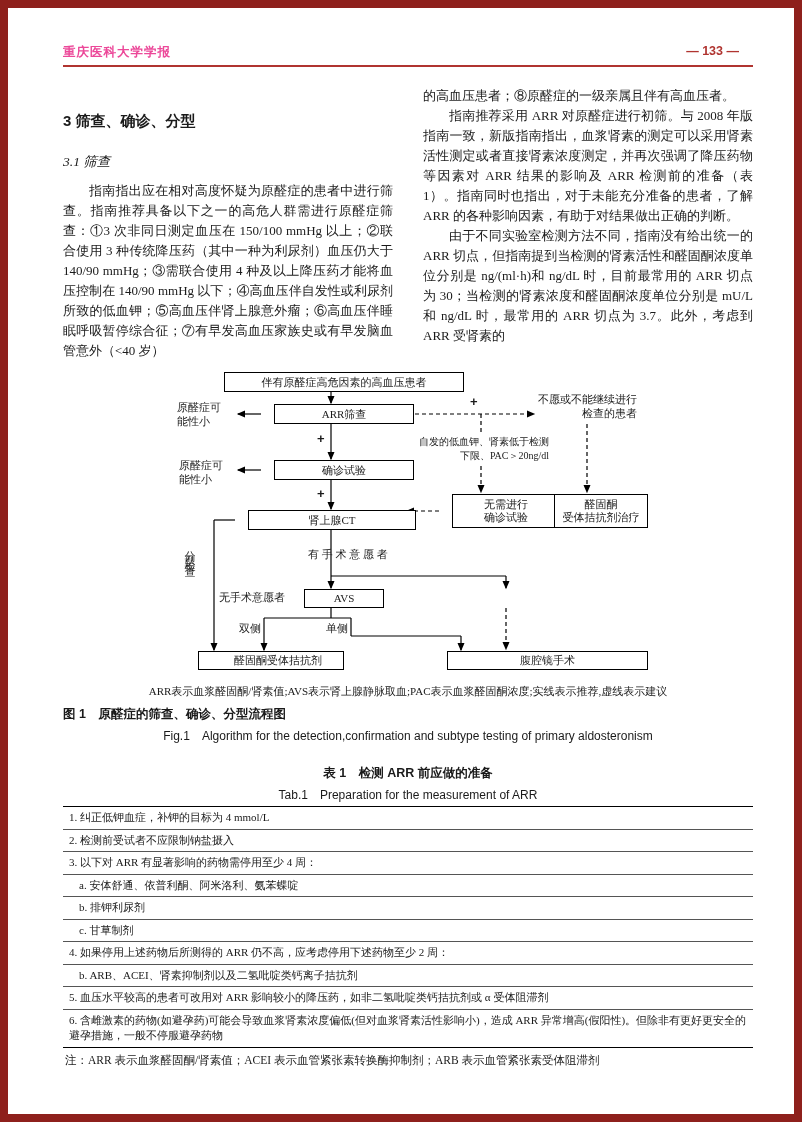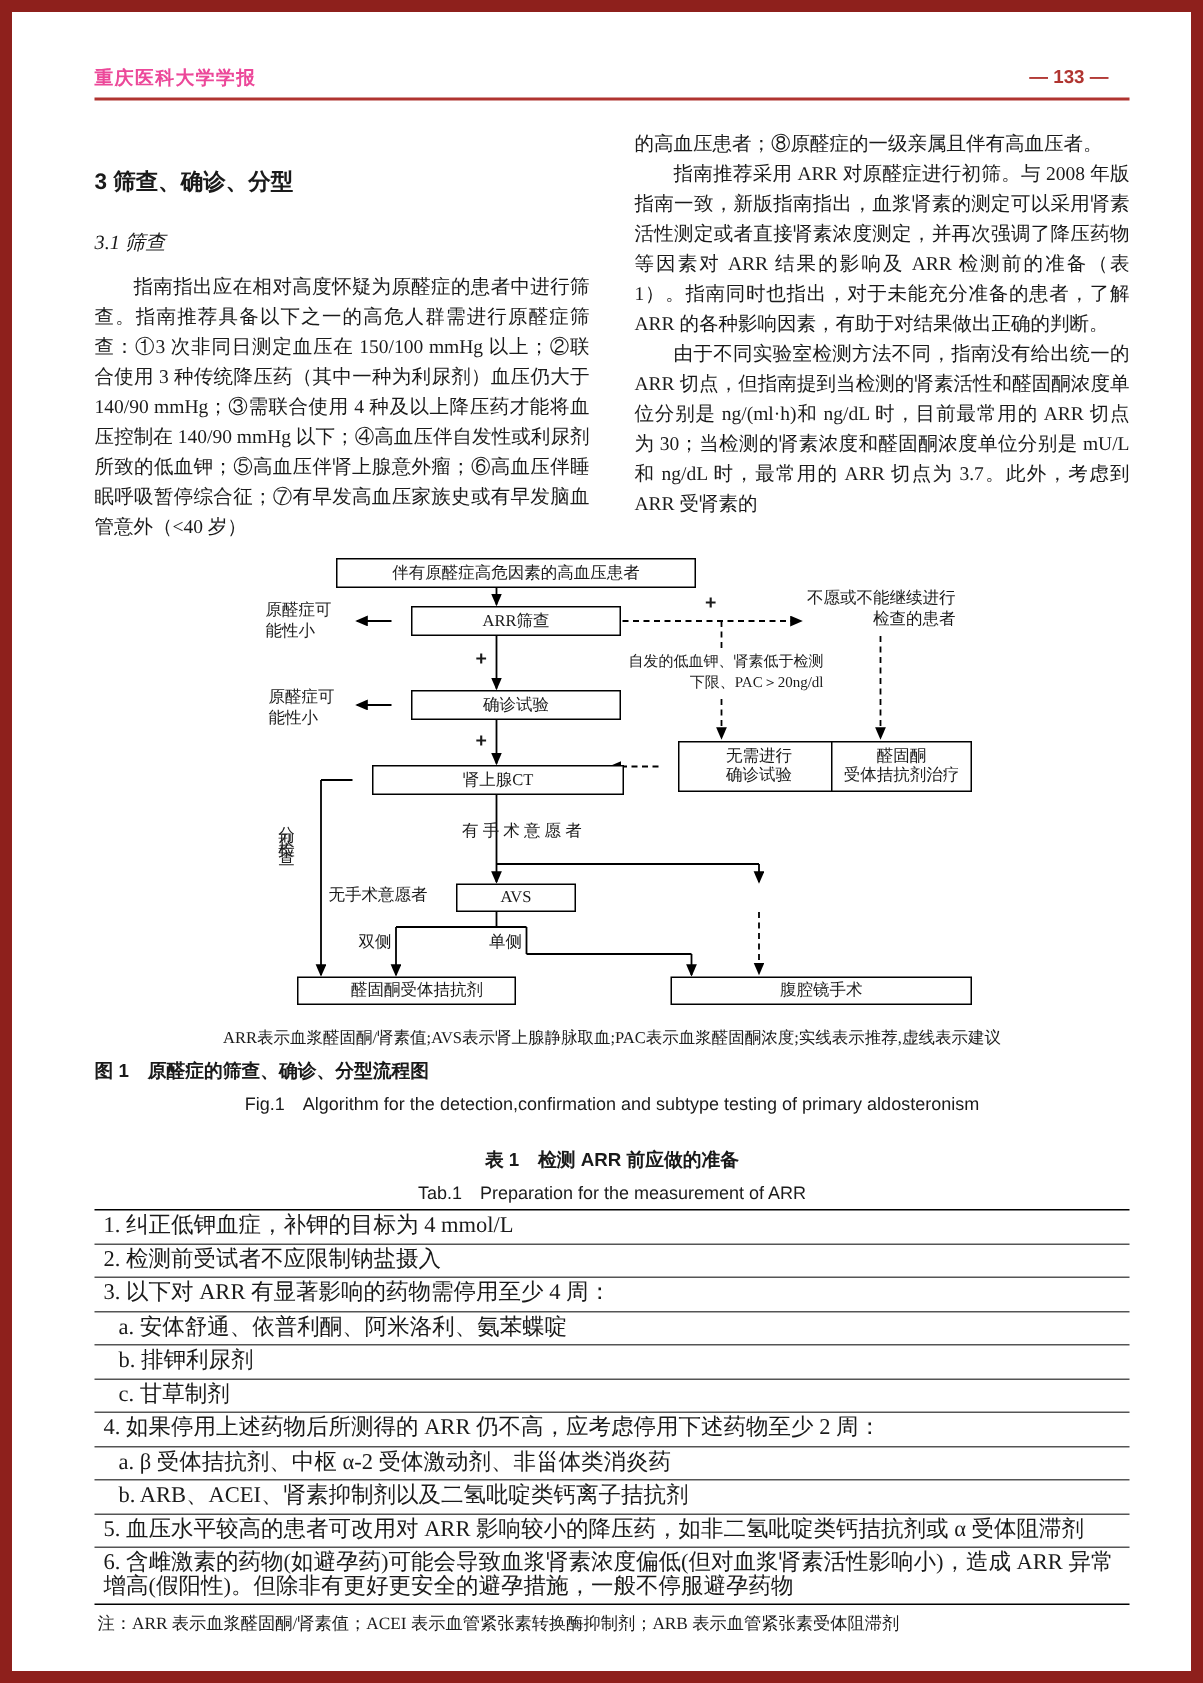--- a/index.html
+++ b/index.html
@@ -34,21 +34,21 @@
   .fplus { position:absolute; font-weight:bold; font-size:13px; z-index:3; font-family:"Liberation Sans","DejaVu Sans",sans-serif; }
   
   .legend { position:absolute; left:55px; top:676px; width:690px; text-align:center; font-size:11px;font-family:Liberation Serif, serif; }
   .cap-cn { position:absolute; left:55px; top:698px; width:690px; text-align:left; font-size:12.5px; font-weight:bold; font-family:"Liberation Sans","DejaVu Sans",sans-serif; }
   .cap-en { position:absolute; left:55px; top:720px; width:690px; text-align:center; font-size:12px; font-family:"Liberation Sans","DejaVu Sans",sans-serif; }
   .tcap-cn { position:absolute; left:55px; top:757px; width:690px; text-align:center; font-size:12.5px; font-weight:bold; font-family:"Liberation Sans","DejaVu Sans",sans-serif; }
   .tcap-en { position:absolute; left:55px; top:779px; width:690px; text-align:center; font-size:12px; font-family:"Liberation Sans","DejaVu Sans",sans-serif; }
   
   .tbl-wrap { position:absolute; left:55px; top:798px; width:690px; }
   .dtable { border-top:1.5px solid #000; border-bottom:1.5px solid #000; }
-  .trow { border-bottom:1px solid #555; padding:3px 6px; font-size:15px; line-height:15.5px; }
+  .trow { border-bottom:1px solid #555; padding:3px 6px; font-size:11px; line-height:15.5px; }
   .trow:last-child { border-bottom:none; }
   .trow.indent { padding-left:16px; }
   .tbl-note { margin-top:5px; font-size:11.5px; padding-left:2px; }
 </style>
 </head>
 <body>
 
 <div class="page">
 
   <div class="hdr-left">重庆医科大学学报</div>
@@ -139,21 +139,20 @@
 
   <div class="tbl-wrap">
     <div class="dtable">
       <div class="trow">1. 纠正低钾血症，补钾的目标为 4 mmol/L</div>
       <div class="trow">2. 检测前受试者不应限制钠盐摄入</div>
       <div class="trow">3. 以下对 ARR 有显著影响的药物需停用至少 4 周：</div>
       <div class="trow indent">a. 安体舒通、依普利酮、阿米洛利、氨苯蝶啶</div>
       <div class="trow indent">b. 排钾利尿剂</div>
       <div class="trow indent">c. 甘草制剂</div>
       <div class="trow">4. 如果停用上述药物后所测得的 ARR 仍不高，应考虑停用下述药物至少 2 周：</div>
-      <div class="trow indent">a. β 受体拮抗剂、中枢 α-2 受体激动剂、非甾体类消炎药</div>
       <div class="trow indent">b. ARB、ACEI、肾素抑制剂以及二氢吡啶类钙离子拮抗剂</div>
       <div class="trow">5. 血压水平较高的患者可改用对 ARR 影响较小的降压药，如非二氢吡啶类钙拮抗剂或 α 受体阻滞剂</div>
       <div class="trow">6. 含雌激素的药物(如避孕药)可能会导致血浆肾素浓度偏低(但对血浆肾素活性影响小)，造成 ARR 异常增高(假阳性)。但除非有更好更安全的避孕措施，一般不停服避孕药物</div>
     </div>
     <div class="tbl-note">注：ARR 表示血浆醛固酮/肾素值；ACEI 表示血管紧张素转换酶抑制剂；ARB 表示血管紧张素受体阻滞剂</div>
   </div>
 
 </div>
 
 </body></html>

